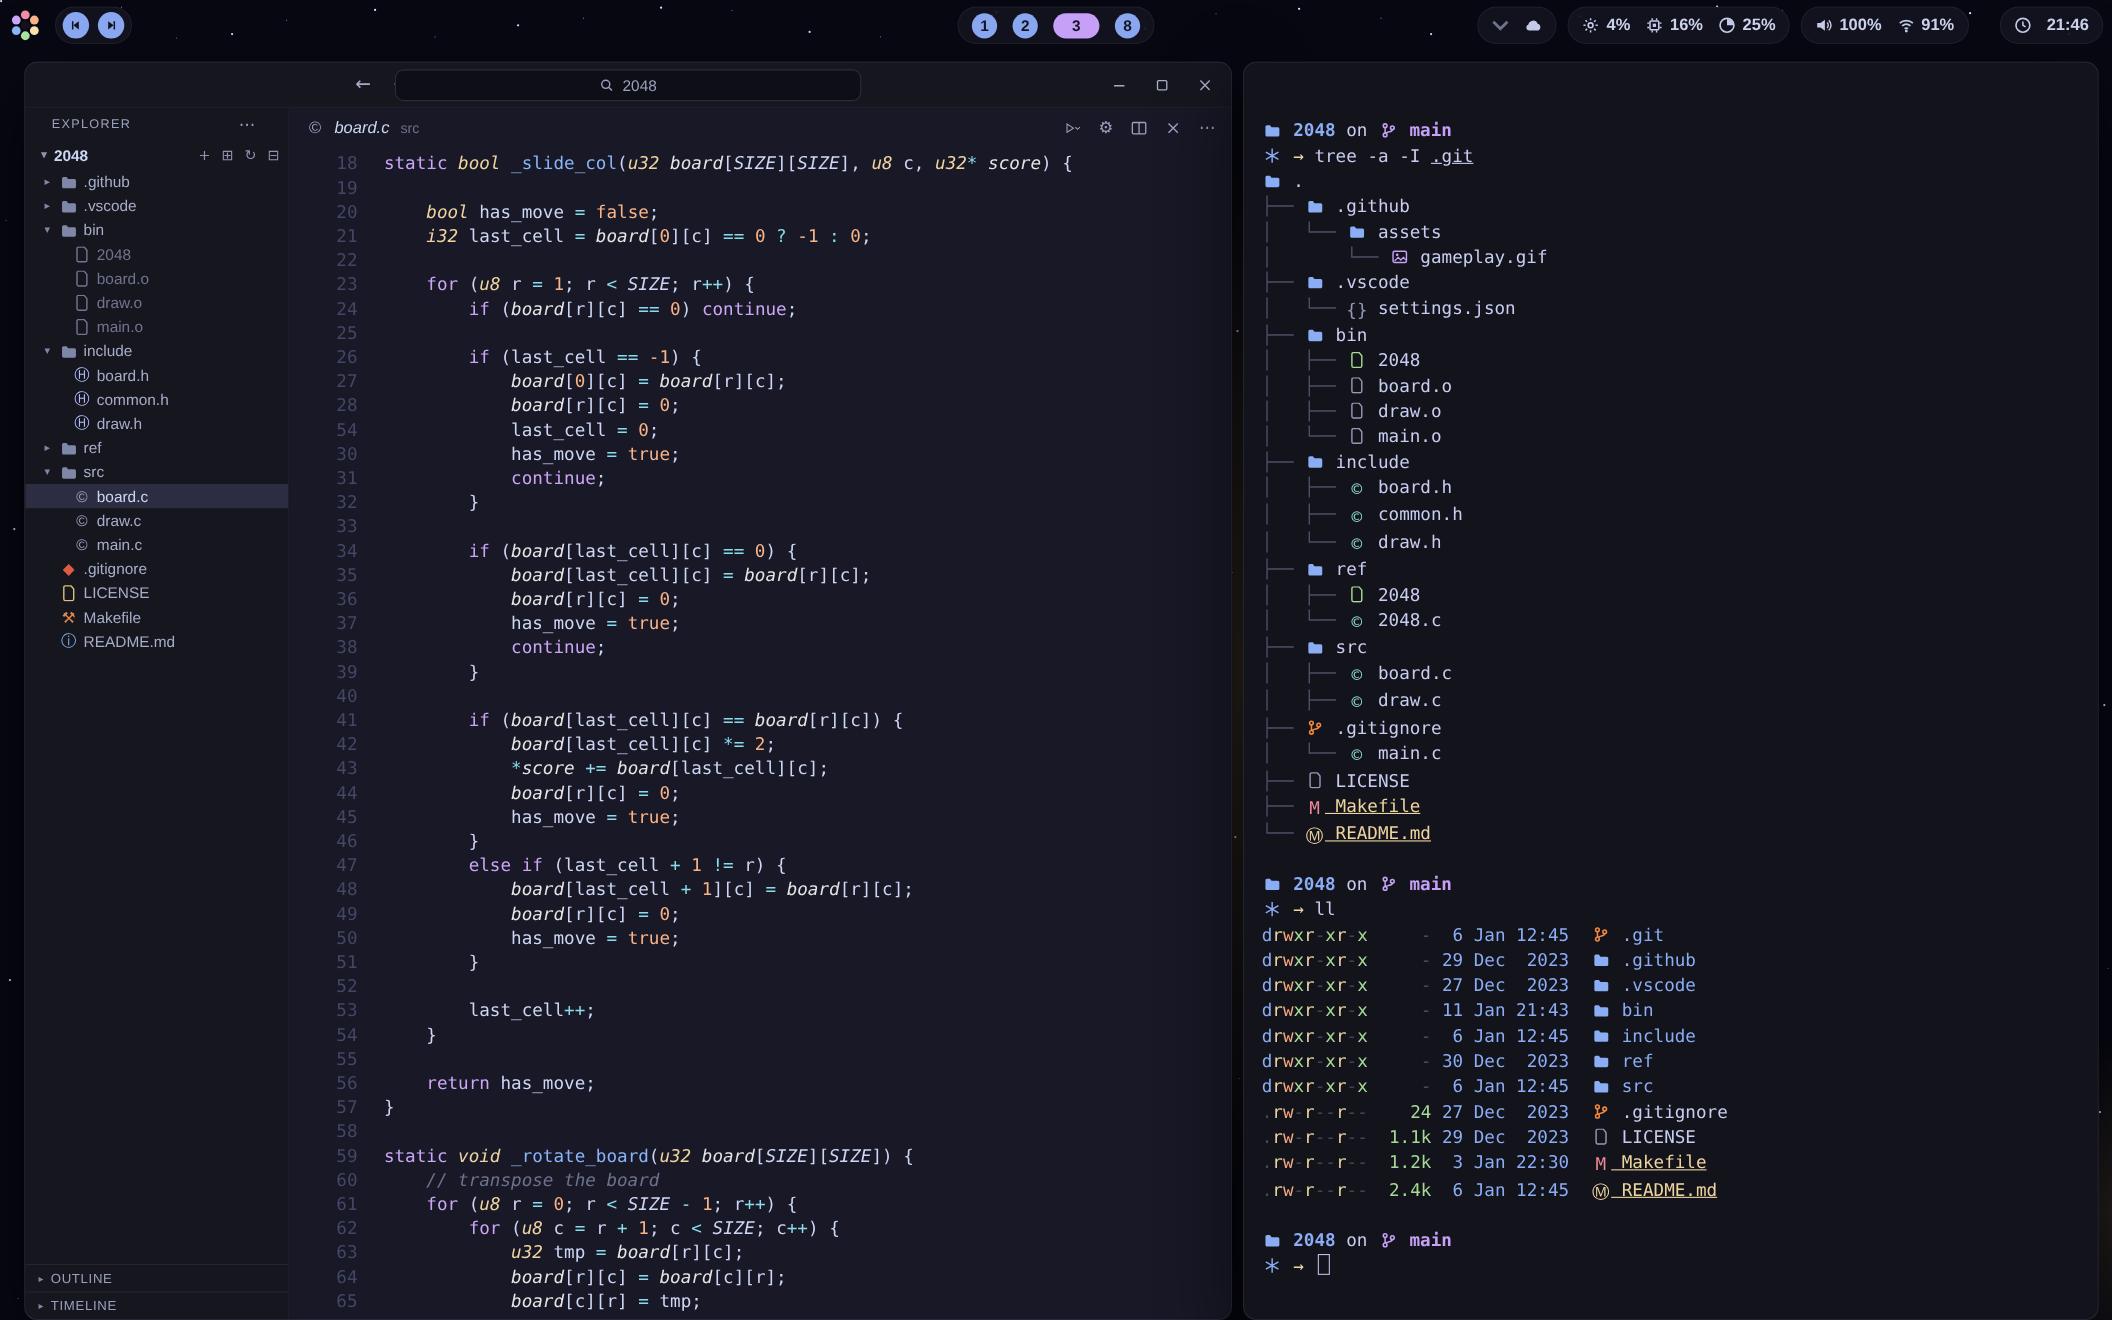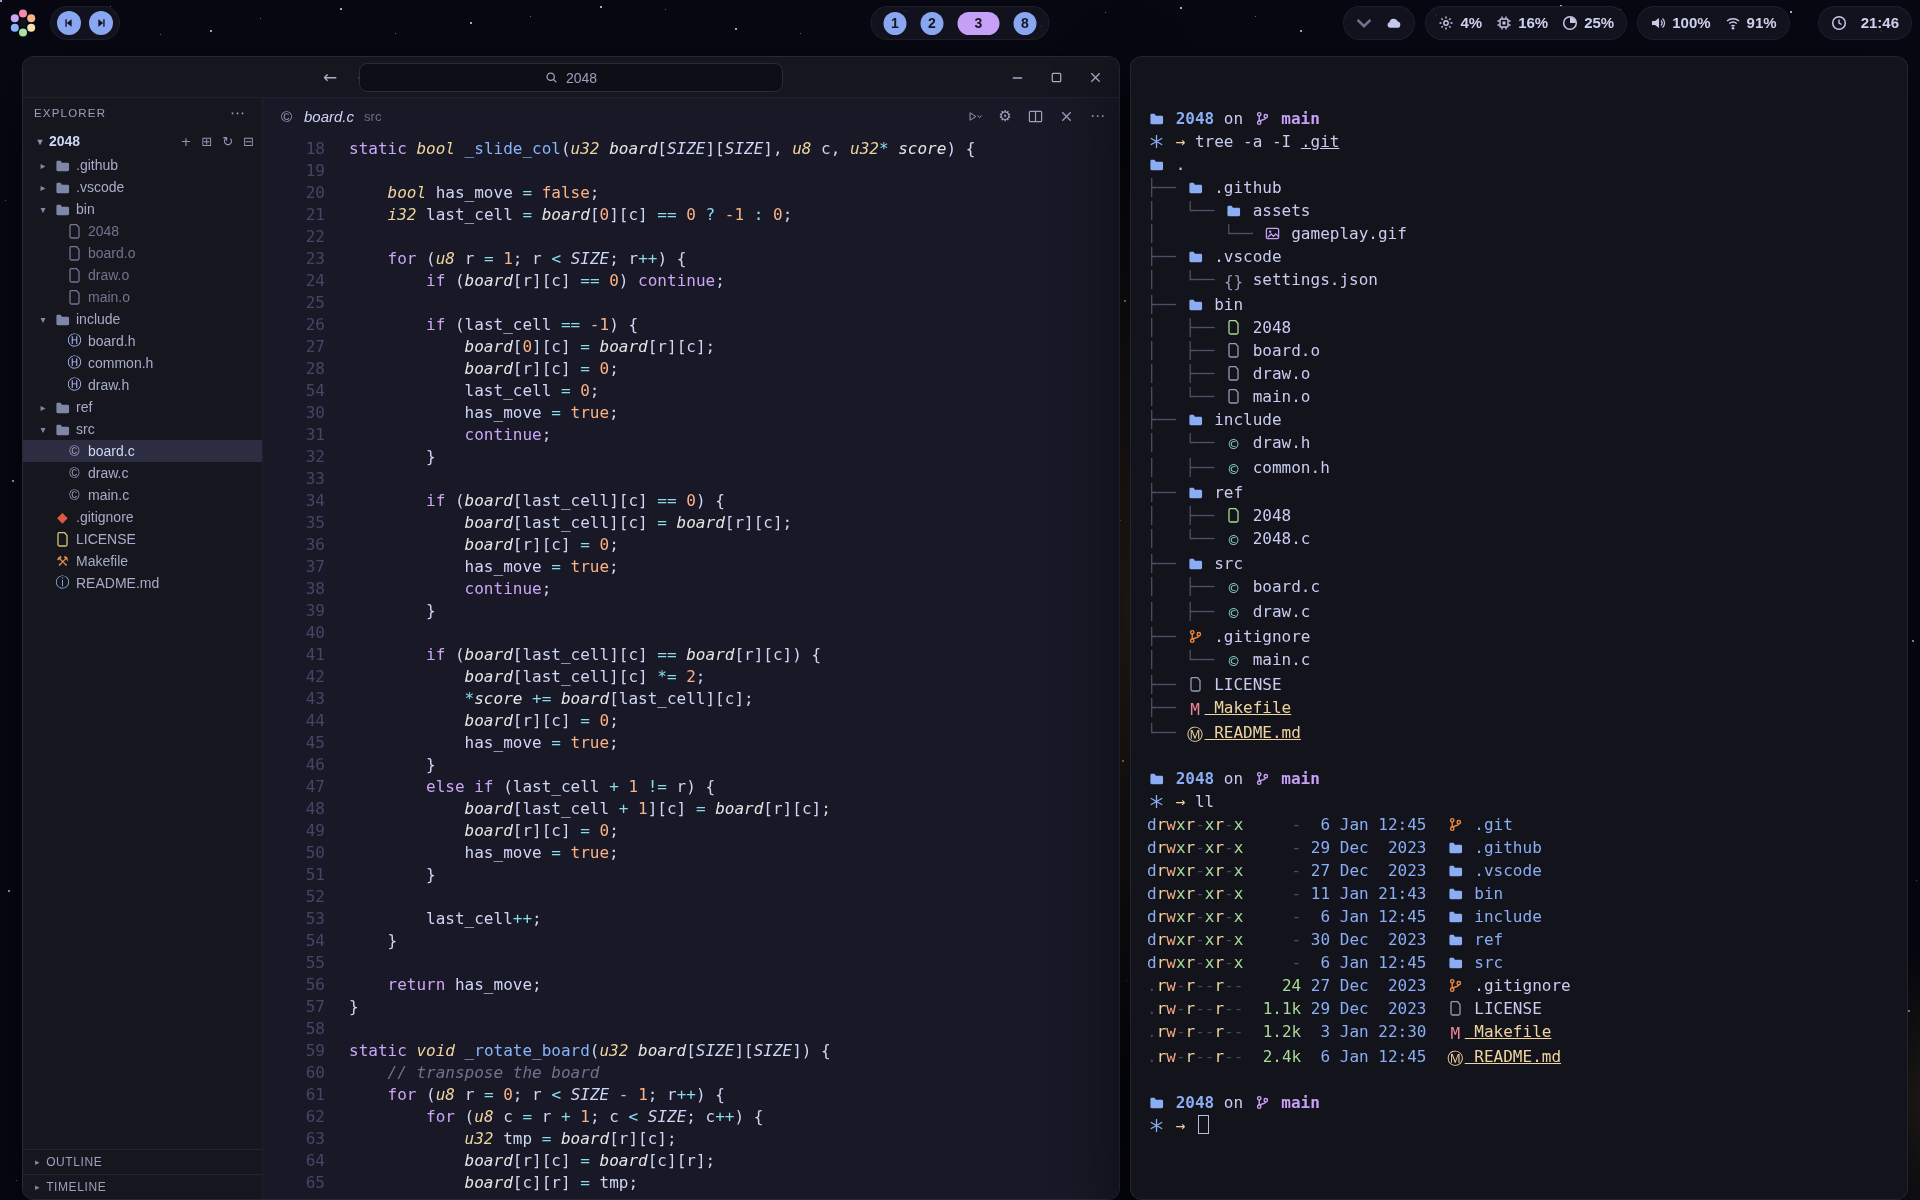--- a/index.html
+++ b/index.html
@@ -40,21 +40,21 @@
   .navarrows button{background:none;border:none;color:#a6adc8;font-size:17px;cursor:pointer;padding:0;font-family:"DejaVu Sans",sans-serif}
   .navarrows button.fwd{color:#565a75}
   .searchbox{position:absolute;left:50%;top:6px;transform:translateX(-50%);width:422px;height:27px;background:#0e0e17;border:1px solid #2b2b40;border-radius:8px;display:flex;align-items:center;justify-content:center;gap:8px;color:#9aa0bd;font-size:14px;cursor:text}
   .searchbox svg{width:13px;height:13px}
   .winctl{position:absolute;right:16px;top:0;bottom:0;display:flex;align-items:center;gap:24px}
   .winctl button{background:none;border:none;color:#a6adc8;padding:0;display:inline-flex;cursor:pointer}
   .winctl svg{width:15px;height:15px}
   
   .ed-body{flex:1;display:flex;min-height:0}
   .sidebar{width:239px;flex:none;background:#16161f;border-right:1px solid rgba(205,214,244,.05);display:flex;flex-direction:column;font-size:14px;color:#a6adc8}
-  .ex-header{height:30px;flex:none;display:flex;align-items:center;padding:0 11px;font-size:11.5px;letter-spacing:1.2px;color:#9aa0bd}
+  .ex-header{height:30px;flex:none;display:flex;align-items:center;padding:0 24px;font-size:11.5px;letter-spacing:1.2px;color:#9aa0bd}
   .ex-header .more{margin-left:auto;background:none;border:none;color:#9a9fbd;font-size:15px;cursor:pointer}
   .project-row{height:26px;flex:none;display:flex;align-items:center;padding:0 8px;font-weight:700;color:#ctdd;color:#cdd6f4}
   .project-row .chev{width:18px;text-align:center;color:#8d93b1;font-size:10px}
   .pr-actions{margin-left:auto;display:flex;gap:10px}
   .pr-actions button{background:none;border:none;color:#8d93b1;font-size:13px;cursor:pointer;padding:0;font-family:"DejaVu Sans",sans-serif}
   .ex-rows{flex:none}
   .ex-row{height:22px;display:flex;align-items:center;cursor:pointer}
   .ex-row .chev{width:20px;flex:none;text-align:center;color:#8086a6;font-size:10px}
   .ex-row .spc{width:20px;flex:none}
   .ex-row .lbl{margin-left:4px;white-space:nowrap}
@@ -553,22 +553,23 @@
             </svg></span><span class="fg"> board.o</span></div>
         <div class="tline"><span class="dim">│   ├── </span><span class="ic" style="color: rgb(147, 154, 183);"><svg viewBox="0 0 12 15">
               <path d="M1.5 2c0-.8.6-1.5 1.4-1.5H8l2.5 3v9c0 .8-.6 1.5-1.4 1.5H2.9c-.8 0-1.4-.7-1.4-1.5z" fill="none" stroke="currentColor" stroke-width="1.3"></path>
             </svg></span><span class="fg"> draw.o</span></div>
         <div class="tline"><span class="dim">│   └── </span><span class="ic" style="color: rgb(147, 154, 183);"><svg viewBox="0 0 12 15">
               <path d="M1.5 2c0-.8.6-1.5 1.4-1.5H8l2.5 3v9c0 .8-.6 1.5-1.4 1.5H2.9c-.8 0-1.4-.7-1.4-1.5z" fill="none" stroke="currentColor" stroke-width="1.3"></path>
             </svg></span><span class="fg"> main.o</span></div>
         <div class="tline"><span class="dim">├── </span><span class="ic" style="color: rgb(138, 173, 244);"><svg viewBox="0 0 16 14">
               <path d="M1.5 3.5c0-.8.6-1.5 1.4-1.5h3l1.5 2h6.2c.8 0 1.4.7 1.4 1.5v6c0 .8-.6 1.5-1.4 1.5H2.9c-.8 0-1.4-.7-1.4-1.5z" fill="currentColor"></path>
             </svg></span><span class="fg"> include</span></div>
+        <div class="tline"><span class="dim">│   ├── </span><span class="ic" style="color: rgb(139, 213, 202);">©</span><span class="fg"> board.h</span></div>
+        <div class="tline"><span class="dim">│   ├── </span><span class="ic" style="color: rgb(139, 213, 202);">©</span><span class="fg"> common.h</span></div>
         <div class="tline"><span class="dim">│   └── </span><span class="ic" style="color: rgb(139, 213, 202);">©</span><span class="fg"> draw.h</span></div>
-        <div class="tline"><span class="dim">│   ├── </span><span class="ic" style="color: rgb(139, 213, 202);">©</span><span class="fg"> common.h</span></div>
         <div class="tline"><span class="dim">├── </span><span class="ic" style="color: rgb(138, 173, 244);"><svg viewBox="0 0 16 14">
               <path d="M1.5 3.5c0-.8.6-1.5 1.4-1.5h3l1.5 2h6.2c.8 0 1.4.7 1.4 1.5v6c0 .8-.6 1.5-1.4 1.5H2.9c-.8 0-1.4-.7-1.4-1.5z" fill="currentColor"></path>
             </svg></span><span class="fg"> ref</span></div>
         <div class="tline"><span class="dim">│   ├── </span><span class="ic" style="color: rgb(166, 218, 149);"><svg viewBox="0 0 12 15">
               <path d="M1.5 2c0-.8.6-1.5 1.4-1.5H8l2.5 3v9c0 .8-.6 1.5-1.4 1.5H2.9c-.8 0-1.4-.7-1.4-1.5z" fill="none" stroke="currentColor" stroke-width="1.3"></path>
             </svg></span><span class="fg"> 2048</span></div>
         <div class="tline"><span class="dim">│   └── </span><span class="ic" style="color: rgb(139, 213, 202);">©</span><span class="fg"> 2048.c</span></div>
         <div class="tline"><span class="dim">├── </span><span class="ic" style="color: rgb(138, 173, 244);"><svg viewBox="0 0 16 14">
               <path d="M1.5 3.5c0-.8.6-1.5 1.4-1.5h3l1.5 2h6.2c.8 0 1.4.7 1.4 1.5v6c0 .8-.6 1.5-1.4 1.5H2.9c-.8 0-1.4-.7-1.4-1.5z" fill="currentColor"></path>
             </svg></span><span class="fg"> src</span></div>

